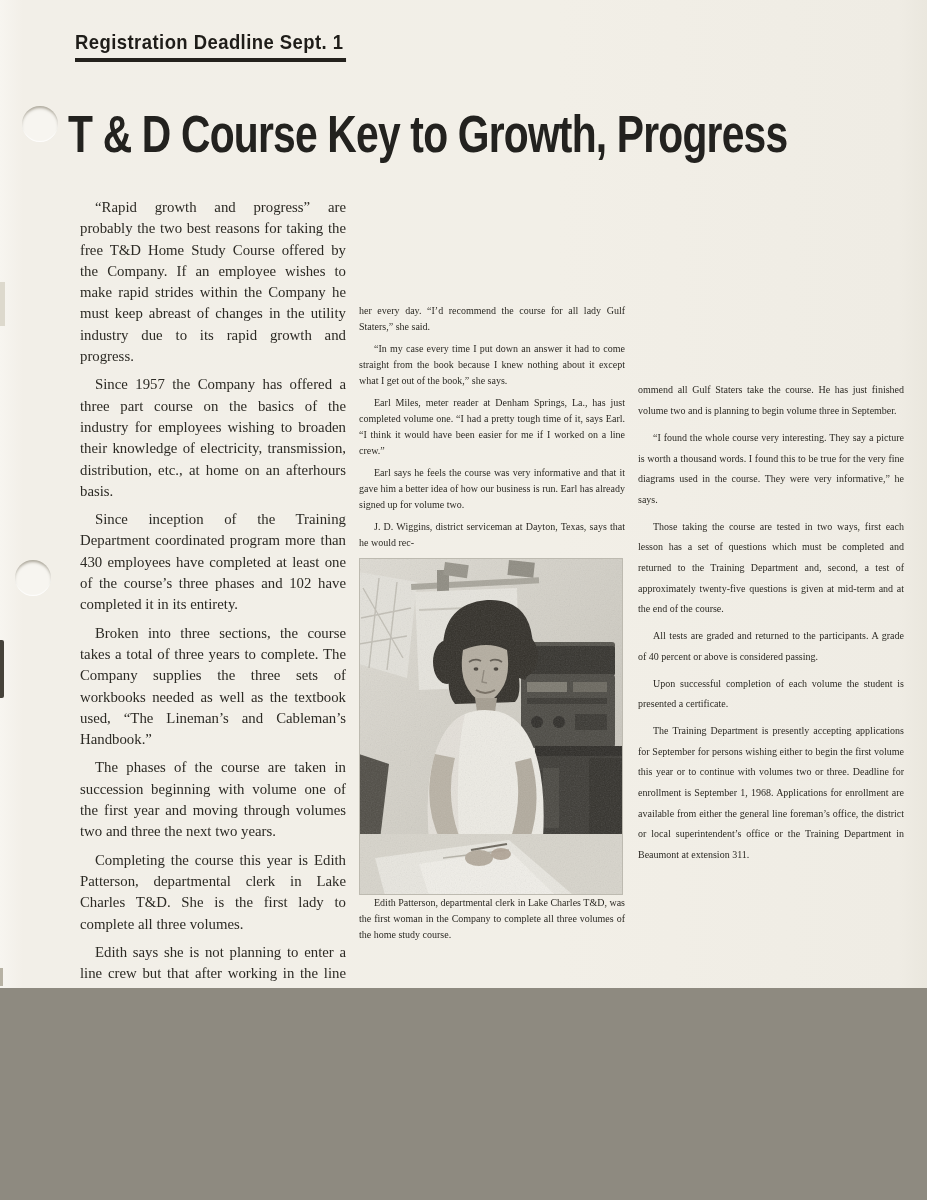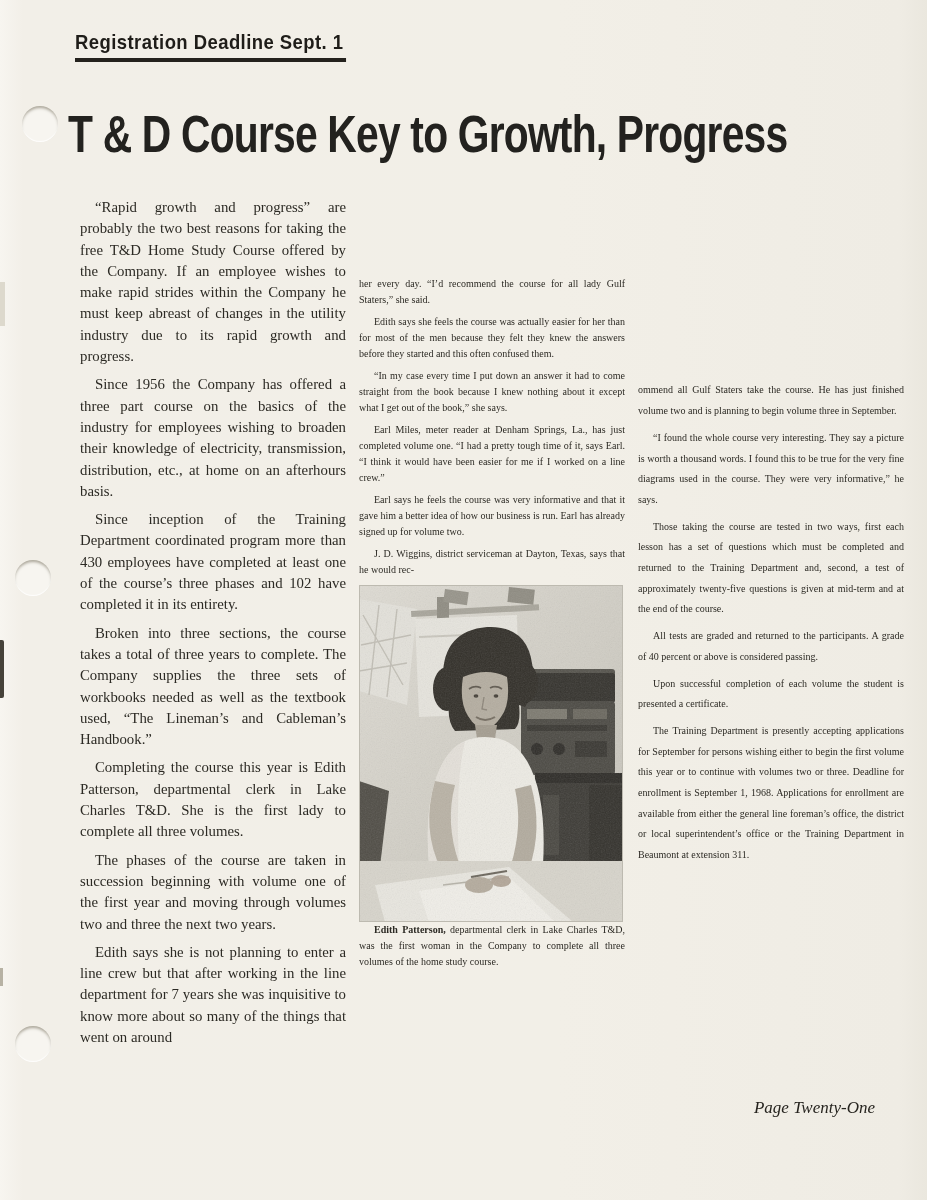--- a/index.html
+++ b/index.html
@@ -1,18 +1,18 @@
 <!DOCTYPE html>
 <html><head>
 <meta charset="utf-8">
 <style>
   html,body{margin:0;padding:0;background:#8e8a80;}
   .page{
     position:relative;
-    width:927px;height:1200px;
+    width:927px;height:988px;
     margin:0 auto;
     background:linear-gradient(90deg,#f7f5f0 0%,#f2efe8 2.5%,#f2efe7 60%,#efece4 97%,#eae7de 100%);
     overflow:hidden;
     color:#2a2823;
     font-family:"Liberation Serif", serif;
   }
   
   .hole{
     position:absolute;width:36px;height:36px;border-radius:50%;
     background:#f7f5f0;
@@ -60,21 +60,21 @@
   .col-3 p{font-size:10px;line-height:20.7px;margin-bottom:6px;}
   .col-2 p:first-child,.col-3 p:first-child{text-indent:0;}
   .photo{
     display:block;width:264px;height:337px;margin:7px 0 0 0;
   }
   .caption{
     margin:10px 0 0 0;
     font-size:13.7px;line-height:18.6px;
     text-align:justify;color:#2c2a24;
   }
-  .caption b{font-weight:700;}
+  .caption b{font-weight:400;}
   .page-number{
     position:absolute;top:1098px;right:52px;
     font-style:italic;font-size:17px;color:#26241f;
     font-family:"Liberation Serif", serif;
   }
 </style>
 </head>
 <body>
 
 <div class="page">
@@ -85,32 +85,31 @@
   <div class="edge-a"></div>
   <div class="edge-b"></div>
   <div class="edge-c"></div>
 
   <div class="kicker">Registration Deadline Sept. 1</div>
   <h1 class="title">T &amp; D Course Key to Growth, Progress</h1>
 
   <div class="columns">
     <div class="col col-1">
         <p>“Rapid growth and progress” are probably the two best reasons for taking the free T&amp;D Home Study Course offered by the Company. If an employee wishes to make rapid strides within the Company he must keep abreast of changes in the utility industry due to its rapid growth and progress.</p>
-        <p>Since 1956 the Company has offered a three part course on the basics of the industry for employees wishing to broaden their knowledge of electricity, transmission, distribution, etc., at home on an afterhours basis.</p>
+        <p>Since 1957 the Company has offered a three part course on the basics of the industry for employees wishing to broaden their knowledge of electricity, transmission, distribution, etc., at home on an afterhours basis.</p>
         <p>Since inception of the Training Department coordinated program more than 430 employees have completed at least one of the course’s three phases and 102 have completed it in its entirety.</p>
         <p>Broken into three sections, the course takes a total of three years to complete. The Company supplies the three sets of workbooks needed as well as the textbook used, “The Lineman’s and Cableman’s Handbook.”</p>
+        <p>The phases of the course are taken in succession beginning with volume one of the first year and moving through volumes two and three the next two years.</p>
         <p>Completing the course this year is Edith Patterson, departmental clerk in Lake Charles T&amp;D. She is the first lady to complete all three volumes.</p>
-        <p>The phases of the course are taken in succession beginning with volume one of the first year and moving through volumes two and three the next two years.</p>
         <p>Edith says she is not planning to enter a line crew but that after working in the line department for 7 years she was inquisitive to know more about so many of the things that went on around</p>
       </div>
 
     <div class="col col-2">
       <div>
           <p>her every day. “I’d recommend the course for all lady Gulf Staters,” she said.</p>
-          <p>Edith says she feels the course was actually easier for her than for most of the men because they felt they knew the answers before they started and this often confused them.</p>
           <p>“In my case every time I put down an answer it had to come straight from the book because I knew nothing about it except what I get out of the book,” she says.</p>
           <p>Earl Miles, meter reader at Denham Springs, La., has just completed volume one. “I had a pretty tough time of it, says Earl. “I think it would have been easier for me if I worked on a line crew.”</p>
           <p>Earl says he feels the course was very informative and that it gave him a better idea of how our business is run. Earl has already signed up for volume two.</p>
           <p>J. D. Wiggins, district serviceman at Dayton, Texas, says that he would rec-</p>
         </div>
 
       <svg class="photo" viewBox="0 0 264 337" preserveAspectRatio="none" role="img">
         <defs>
           <linearGradient id="wall" x1="0" y1="0" x2="1" y2="1">
             <stop offset="0" stop-color="#dedbd3"></stop>

